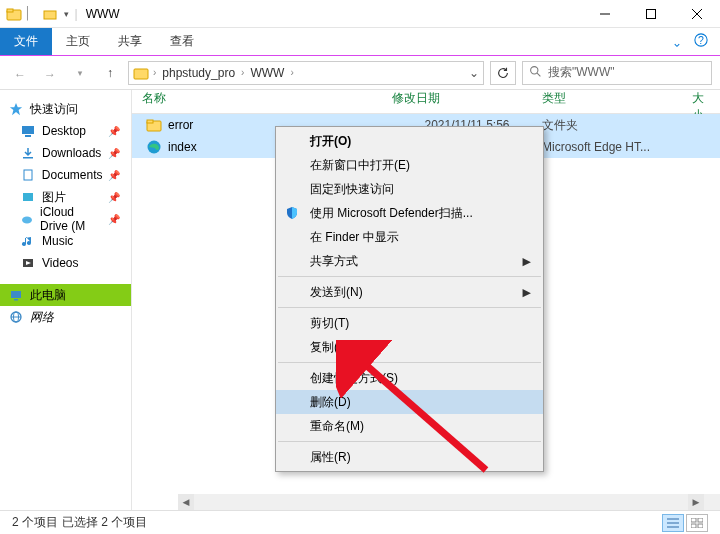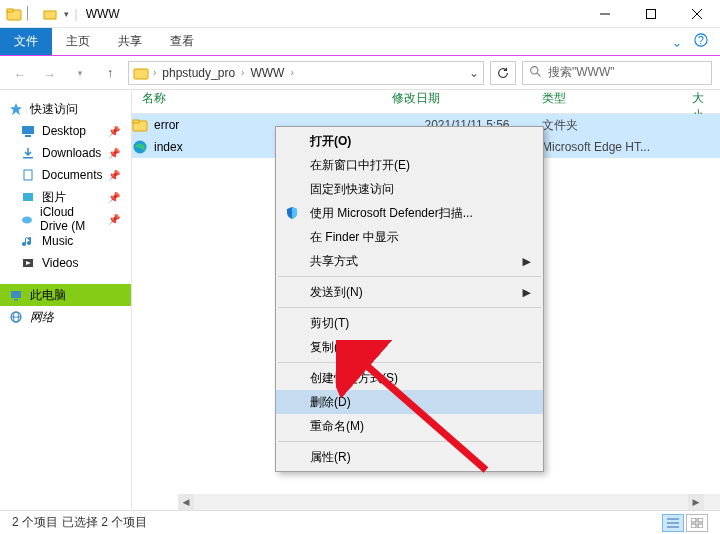--- a/index.html
+++ b/index.html
@@ -45,21 +45,21 @@
 .content { flex: 1; display: flex; flex-direction: column; position: relative; }
 .cols { display: flex; height: 24px; align-items: flex-start; border-bottom: 1px solid #e5e5e5; color: #15803d; }
 .col-name { width: 260px; padding-left: 10px; }
 .col-date { width: 150px; }
 .col-type { width: 150px; }
 .col-size { flex: 1; text-align: right; padding-right: 16px; }
 
 .filelist { flex: 1; }
 .row { display: flex; align-items: center; height: 22px; }
 .row.sel { background: #cce8ff; }
-.row .c-name { width: 260px; display: flex; align-items: center; gap: 6px; }
+.row .c-name { width: 260px; padding-left: 14px; display: flex; align-items: center; gap: 6px; }
 .row .c-date { width: 150px; color: #444; text-align: center; }
 .row .c-type { width: 150px; color: #444; }
 .row .c-size { flex: 1; }
 .file-icon { width: 16px; height: 16px; display:inline-flex; }
 
 
 .status { position: absolute; bottom: 0; left: 0; right: 0; height: 24px; border-top: 1px solid #e0e0e0; display: flex; align-items: center; padding: 0 12px; gap: 4px; color: #333; background:#fff;}
 .status-right { margin-left: auto; display: flex; gap: 2px; }
 .viewbtn { width: 22px; height: 18px; border: 1px solid #bbb; display: flex; align-items: center; justify-content: center; }
 .viewbtn.active { background: #cce8ff; border-color: #7ab8e8; }

